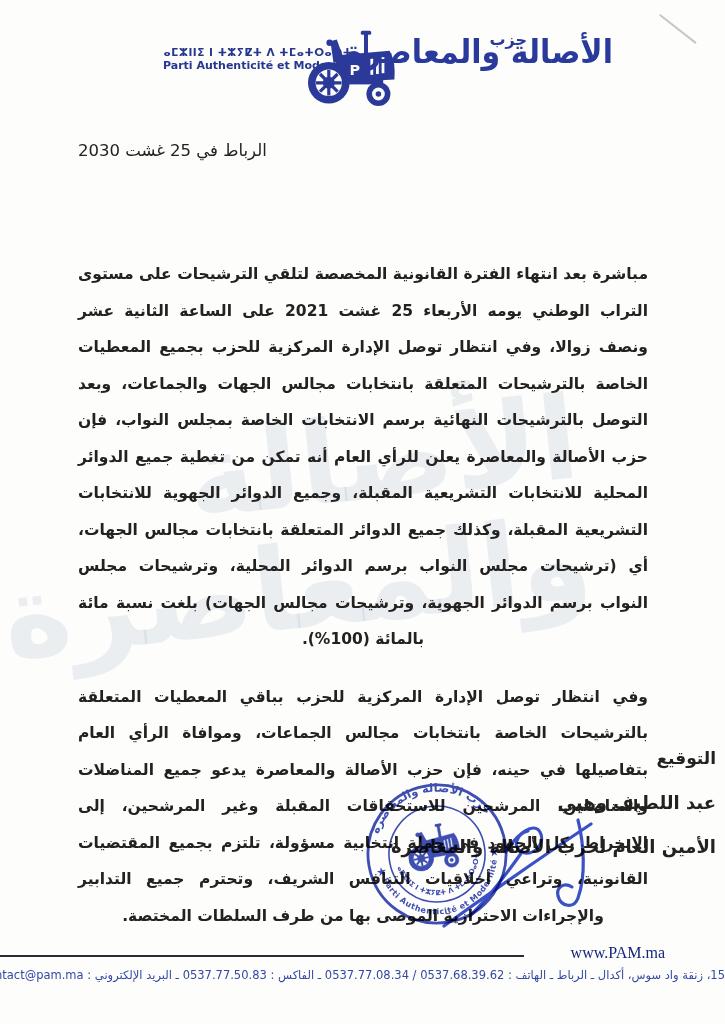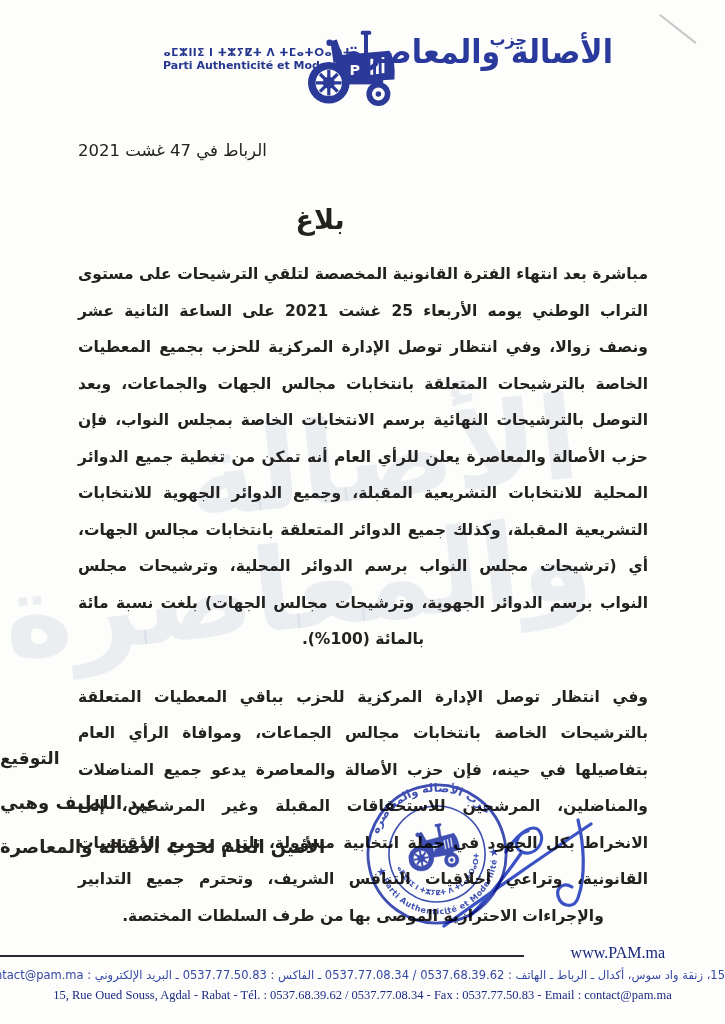--- a/index.html
+++ b/index.html
@@ -18,21 +18,21 @@
   .hizb{position:absolute; top:-4px; right:86px; font-size:16px; font-weight:bold;}
   .scan-artifact{position:absolute; left:655px; top:28px; width:46px; height:1.5px; background:#b9b9b9; transform:rotate(38deg); opacity:.8;}
   
   .date-line{position:absolute; left:78px; top:141px; direction:rtl; font-size:16.5px; white-space:nowrap;}
   .letter-title{position:absolute; left:0; top:204px; width:640px; margin:0; text-align:center; font-size:27px; font-weight:bold;}
   .watermark{position:absolute; left:135px; top:400px; width:450px; direction:rtl; font-size:115px; font-weight:bold;
     line-height:1.05; color:rgba(125,148,182,0.14); transform:rotate(-6deg); pointer-events:none;}
   .body-text{position:absolute; left:78px; top:256px; width:570px; direction:rtl;font-weight:bold;}
   .body-text p{margin:0 0 21px 0; font-size:15.5px; line-height:36.5px; text-align:justify; text-align-last:center;}
   
-  .sig-block{position:absolute; left:0; top:748px; width:716px; text-align:left; direction:rtl;}
+  .sig-block{position:absolute; left:0; top:748px; width:716px; text-align:right; direction:rtl;}
   .sig-label{font-size:17px; font-weight:bold; margin-bottom:24px;}
   .sig-name{font-size:18px; font-weight:bold; margin-bottom:23px;}
   .sig-role{font-size:18px; font-weight:bold;}
   .stamp{position:absolute; left:363px; top:780px; width:148px; height:148px; mix-blend-mode:multiply; opacity:.92;}
   .handwritten{position:absolute; left:428px; top:800px; width:185px; height:138px; mix-blend-mode:multiply;}
   
   .site-row{position:absolute; left:0; top:944px; width:725px; display:flex; align-items:center; box-sizing:border-box; padding-right:13px;gap:40px;}
   .rule-l{width:578px; height:1.5px; background:#2a2a33; margin-top:6px;}
   .rule-r{flex:1; height:1.5px; background:#2a2a33; margin-top:6px;}
   .website{font-family:"Liberation Serif", serif; font-size:16px; color:#16257b; margin:0 7px; white-space:nowrap;}
@@ -79,22 +79,21 @@
     <use href="#tractor"></use>
   </svg>
 
   <div class="brand-right">
     <span class="hizb">حزب</span>
     <span class="ar-cal">الأصالة والمعاصرة</span>
   </div>
 
   <div class="scan-artifact"></div>
 
-  <div class="date-line">الرباط في 47 غشت 2021</div>
-  <h1 class="letter-title">بلاغ</h1>
+  <div class="date-line">الرباط في 25 غشت 2030</div>
 
   <div class="watermark">الأصالة والمعاصرة</div>
 
   <div class="body-text">
     <p>مباشرة بعد انتهاء الفترة القانونية المخصصة لتلقي الترشيحات على مستوى التراب الوطني يومه الأربعاء 25 غشت 2021 على الساعة الثانية عشر ونصف زوالا، وفي انتظار توصل الإدارة المركزية للحزب بجميع المعطيات الخاصة بالترشيحات المتعلقة بانتخابات مجالس الجهات والجماعات، وبعد التوصل بالترشيحات النهائية برسم الانتخابات الخاصة بمجلس النواب، فإن حزب الأصالة والمعاصرة يعلن للرأي العام أنه تمكن من تغطية جميع الدوائر المحلية للانتخابات التشريعية المقبلة، وجميع الدوائر الجهوية للانتخابات التشريعية المقبلة، وكذلك جميع الدوائر المتعلقة بانتخابات مجالس الجهات، أي (ترشيحات مجلس النواب برسم الدوائر المحلية، وترشيحات مجلس النواب برسم الدوائر الجهوية، وترشيحات مجالس الجهات) بلغت نسبة مائة بالمائة (100%).</p>
     <p>وفي انتظار توصل الإدارة المركزية للحزب بباقي المعطيات المتعلقة بالترشيحات الخاصة بانتخابات مجالس الجماعات، وموافاة الرأي العام بتفاصيلها في حينه، فإن حزب الأصالة والمعاصرة يدعو جميع المناضلات والمناضلين، المرشحين للاستحقاقات المقبلة وغير المرشحين، إلى الانخراط بكل الجهود في حملة انتخابية مسؤولة، تلتزم بجميع المقتضيات القانونية، وتراعي أخلاقيات التنافس الشريف، وتحترم جميع التدابير والإجراءات الاحترازية الموصى بها من طرف السلطات المختصة.</p>
   </div>
 
   <div class="sig-block">
     <div class="sig-label">التوقيع</div>
@@ -134,15 +133,14 @@
       <path d="M 150 20 C 156 44, 158 76, 150 98 C 146 109, 133 107, 130 96 C 128 87, 136 82, 144 87"></path>
     </g>
   </svg>
 
   <div class="site-row">
     <span class="rule-l"></span>
     <span class="website">www.PAM.ma</span>
     <span class="rule-r"></span>
   </div>
   <div class="addr-ar">15، زنقة واد سوس، أكدال ـ الرباط ـ الهاتف : 0537.68.39.62 / 0537.77.08.34 ـ الفاكس : 0537.77.50.83 ـ البريد الإلكتروني : contact@pam.ma</div>
-  <div class="addr-fr">15, Rue Oued Souss, Agdal - Rabat - Tél. : 0537.68.39.62 / 0537.77.08.34 - Fax : 0537.77.50.83 - Email : contact@pam.ma</div>
 
 </div>
 
 </body></html>

